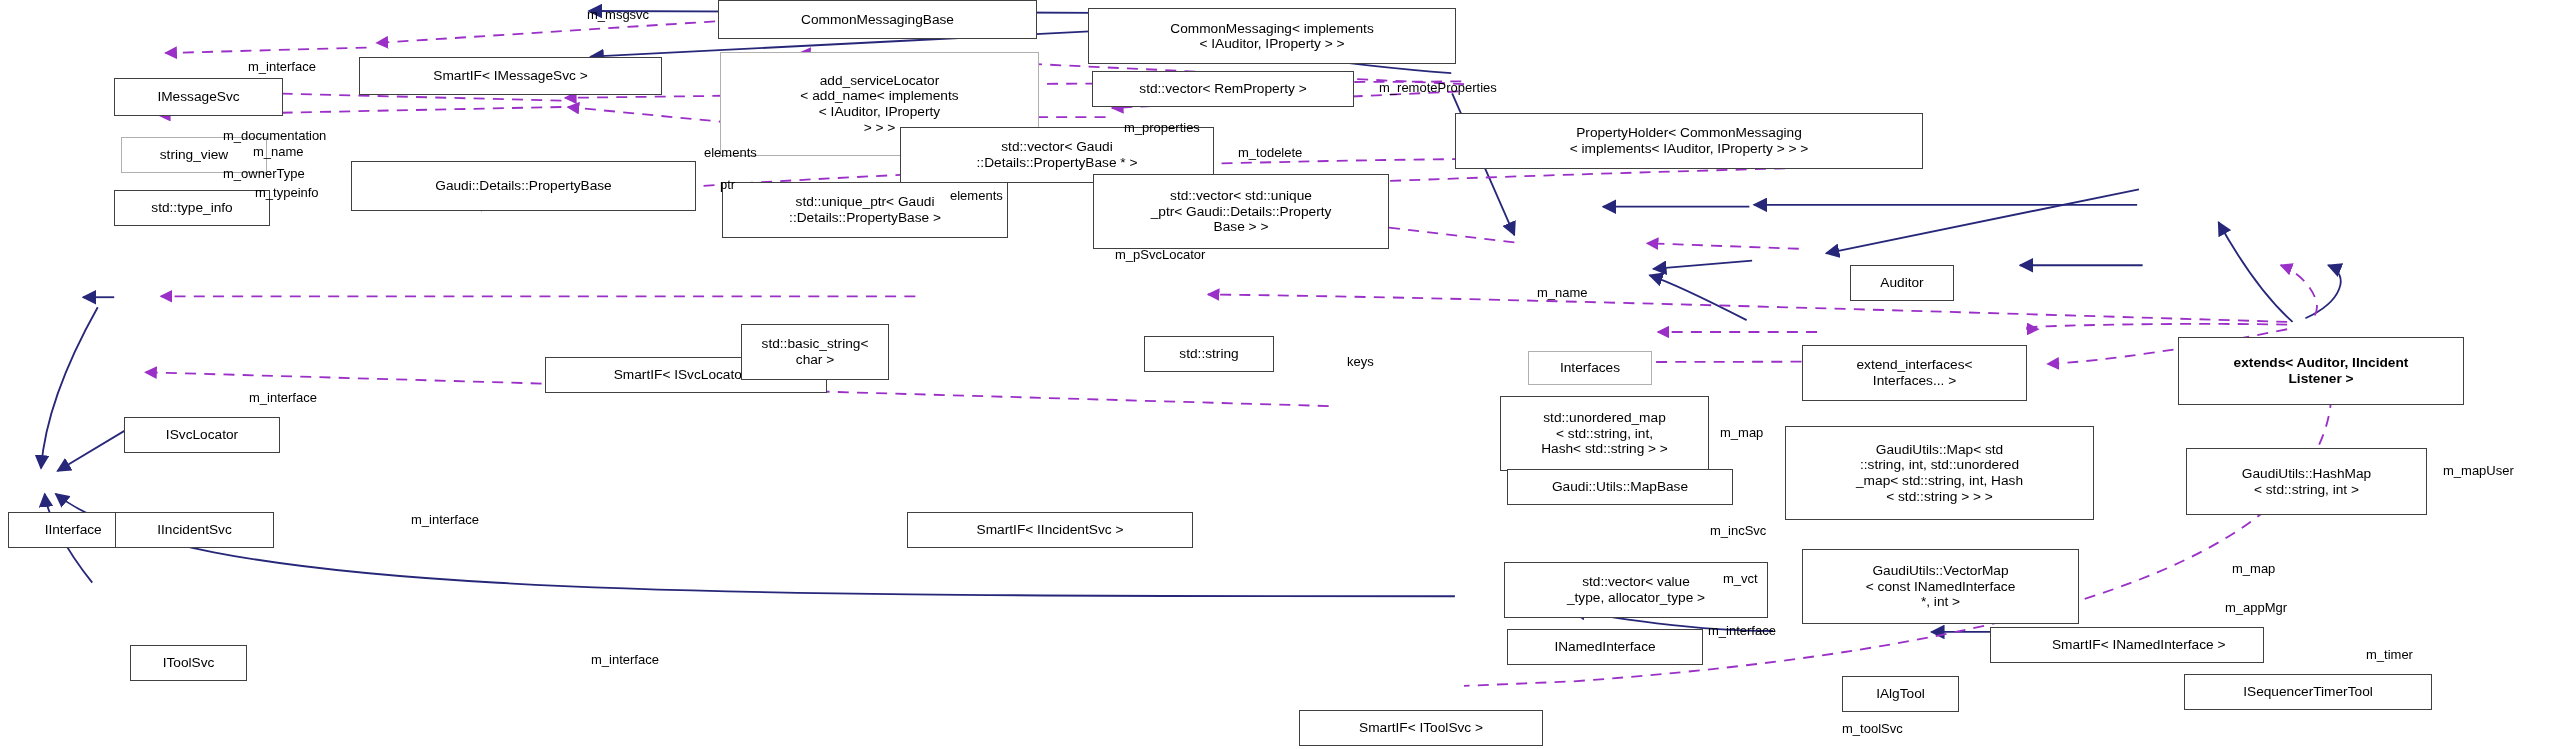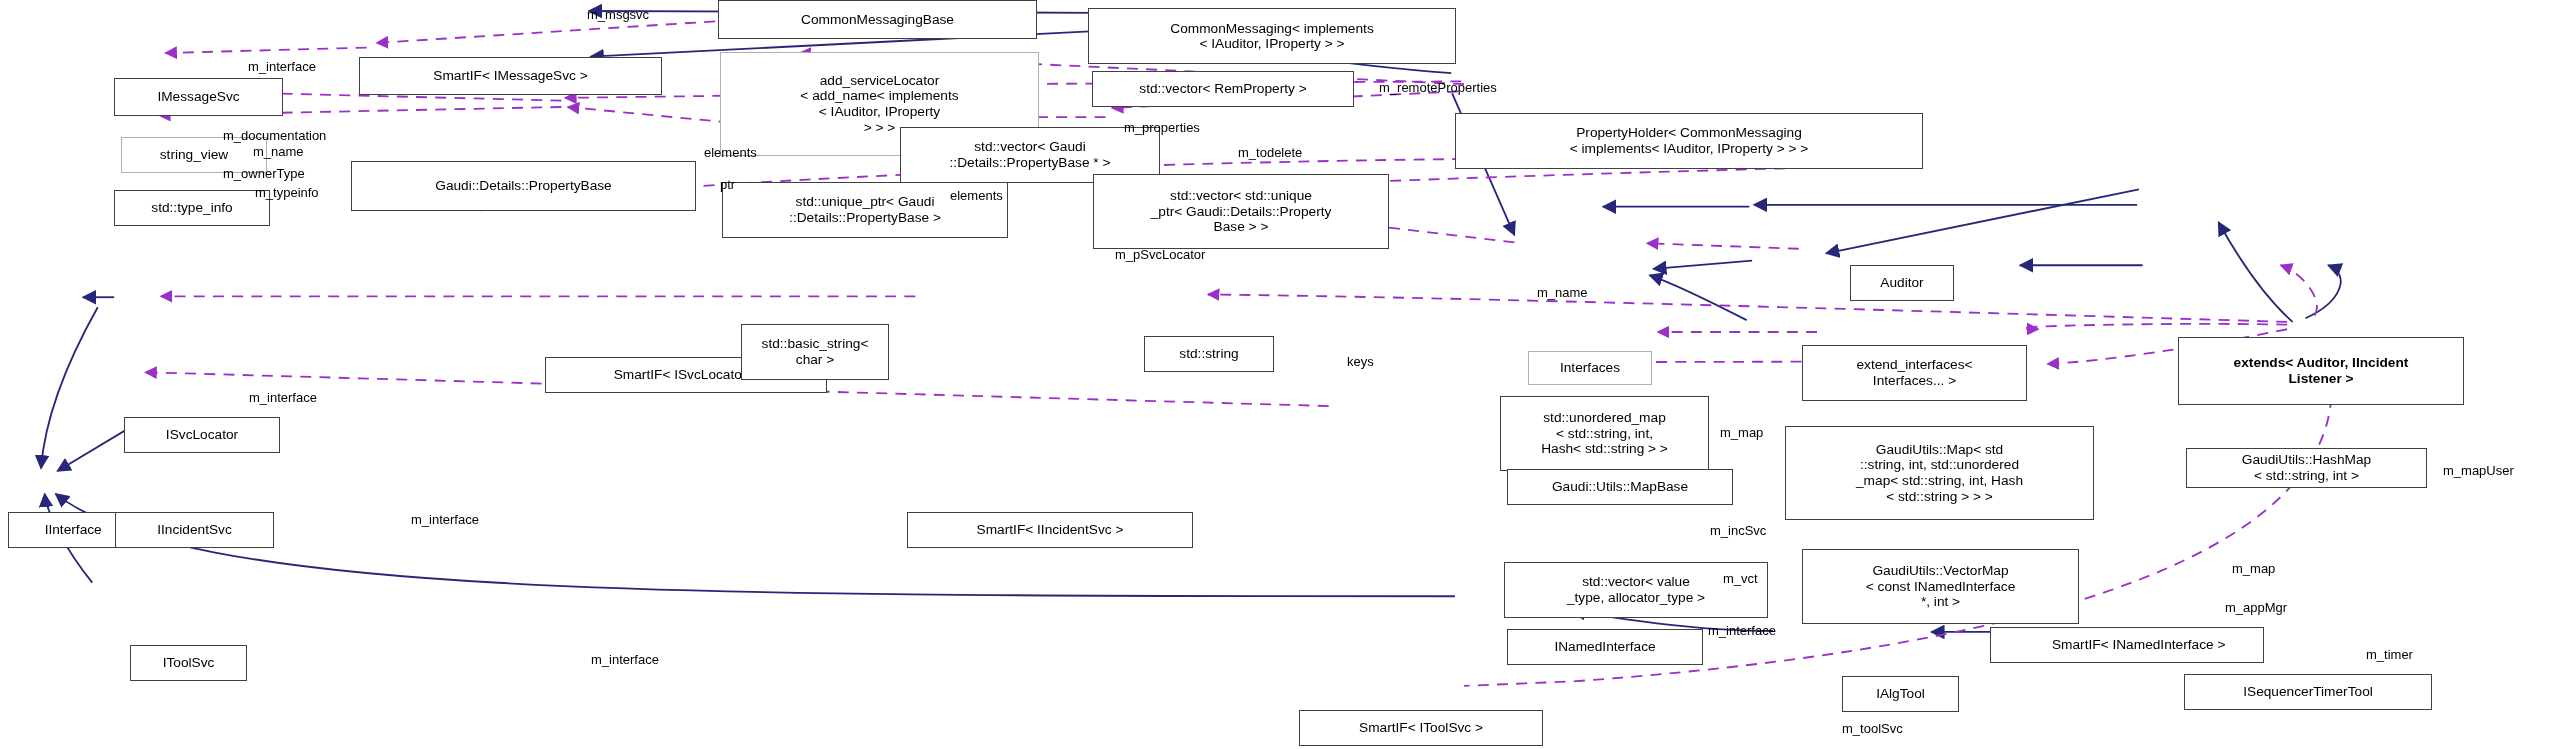--- a/index.html
+++ b/index.html
@@ -191,21 +191,21 @@
 &gt; &gt; &gt;</div>
       <div class="node" style="left: 1088px; top: 8.2px; width: 368px; height: 56px;">CommonMessaging&lt; implements
 &lt; IAuditor, IProperty &gt; &gt;</div>
       <div class="node" style="left: 114px; top: 78px; width: 169px; height: 38px;">IMessageSvc</div>
       <div class="node" style="left: 359px; top: 57px; width: 303px; height: 38px;">SmartIF&lt; IMessageSvc &gt;</div>
       <div class="node" style="left: 1092px; top: 71px; width: 262px; height: 36px;">std::vector&lt; RemProperty &gt;</div>
       <div class="node" style="left: 1455px; top: 113px; width: 468px; height: 56px;">PropertyHolder&lt; CommonMessaging
 &lt; implements&lt; IAuditor, IProperty &gt; &gt; &gt;</div>
       <div class="node thin" style="left: 121px; top: 137px; width: 146px; height: 36px;">string_view</div>
       <div class="node" style="left: 351px; top: 161px; width: 345px; height: 50px;">Gaudi::Details::PropertyBase</div>
-      <div class="node" style="left: 900px; top: 127px; width: 260px; height: 56px;">std::vector&lt; Gaudi
+      <div class="node" style="left: 900px; top: 127px; width: 314px; height: 56px;">std::vector&lt; Gaudi
 ::Details::PropertyBase * &gt;</div>
       <div class="node" style="left: 114px; top: 190px; width: 156px; height: 36px;">std::type_info</div>
       <div class="node" style="left: 722px; top: 182px; width: 286px; height: 56px;">std::unique_ptr&lt; Gaudi
 ::Details::PropertyBase &gt;</div>
       <div class="node" style="left: 1093px; top: 174px; width: 296px; height: 75px;">std::vector&lt; std::unique
 _ptr&lt; Gaudi::Details::Property
 Base &gt; &gt;</div>
       <div class="node" style="left: 1850px; top: 265px; width: 104px; height: 36px;">Auditor</div>
       <div class="node" style="left: 2178px; top: 337px; width: 286px; height: 68px; font-weight: bold;">extends&lt; Auditor, IIncident
 Listener &gt;</div>
@@ -217,21 +217,21 @@
       <div class="node" style="left: 1802px; top: 345px; width: 225px; height: 56px;">extend_interfaces&lt;
 Interfaces... &gt;</div>
       <div class="node" style="left: 124px; top: 417px; width: 156px; height: 36px;">ISvcLocator</div>
       <div class="node" style="left: 1500px; top: 396px; width: 209px; height: 75px;">std::unordered_map
 &lt; std::string, int,
 Hash&lt; std::string &gt; &gt;</div>
       <div class="node" style="left: 1785px; top: 426px; width: 309px; height: 94px;">GaudiUtils::Map&lt; std
 ::string, int, std::unordered
 _map&lt; std::string, int, Hash
 &lt; std::string &gt; &gt; &gt;</div>
-      <div class="node" style="left: 2186px; top: 448px; width: 241px; height: 40px;">GaudiUtils::HashMap
+      <div class="node" style="left: 2186px; top: 448px; width: 241px; height: 67px;">GaudiUtils::HashMap
 &lt; std::string, int &gt;</div>
       <div class="node" style="left: 1507px; top: 469px; width: 226px; height: 36px;">Gaudi::Utils::MapBase</div>
       <div class="node" style="left: 8.2px; top: 512px; width: 130px; height: 36px;">IInterface</div>
       <div class="node" style="left: 115px; top: 512px; width: 159px; height: 36px;">IIncidentSvc</div>
       <div class="node" style="left: 907px; top: 512px; width: 286px; height: 36px;">SmartIF&lt; IIncidentSvc &gt;</div>
       <div class="node" style="left: 1504px; top: 562px; width: 264px; height: 56px;">std::vector&lt; value
 _type, allocator_type &gt;</div>
       <div class="node" style="left: 1802px; top: 549px; width: 277px; height: 75px;">GaudiUtils::VectorMap
 &lt; const INamedInterface
 *, int &gt;</div>

